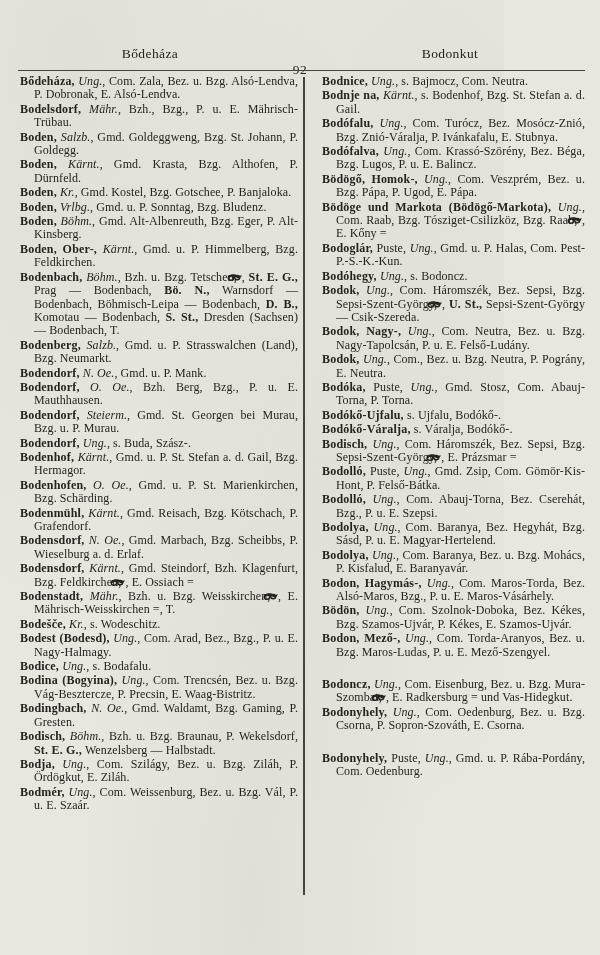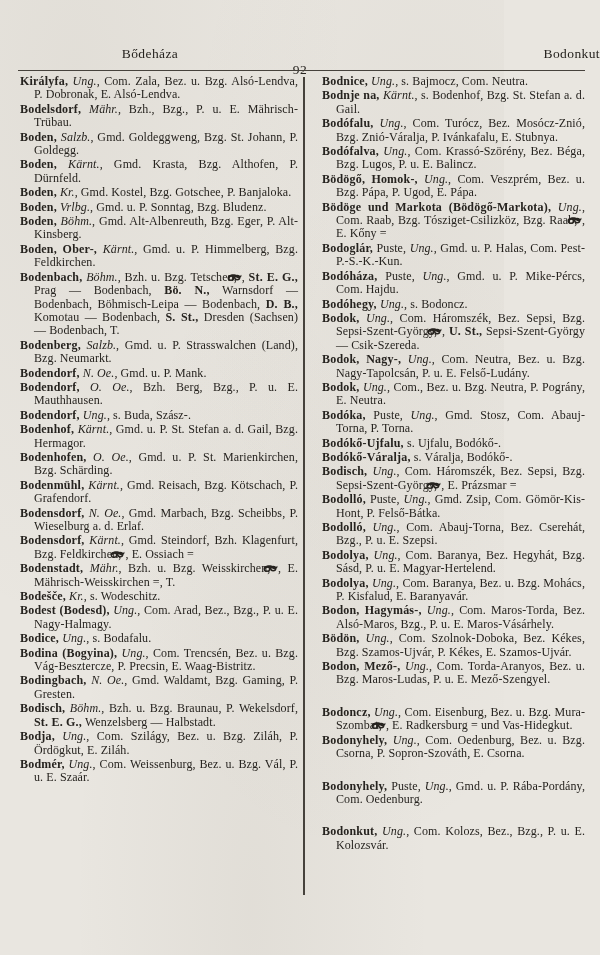--- a/index.html
+++ b/index.html
@@ -17,21 +17,21 @@
       radial-gradient(ellipse at 50% 95%, rgba(100,90,70,0.06), transparent 50%),
       radial-gradient(ellipse at 70% 55%, rgba(120,110,90,0.04), transparent 45%),
       #e9e6e0;
   }
   .running-header{
     position:absolute;top:46px;left:0;width:600px;height:18px;
     font-size:13.5px;letter-spacing:0.4px;
   }
   .running-header .hl{position:absolute;left:0;width:300px;text-align:center;}
   .running-header .hc{position:absolute;left:0;width:600px;text-align:center;margin-top:16px;}
-  .running-header .hr{position:absolute;left:300px;width:300px;text-align:right;}
+  .running-header .hr{position:absolute;left:300px;width:300px;text-align:center;}
   .header-rule{
     position:absolute;top:70px;left:18px;width:567px;height:0;
     border-top:1.5px solid #46423c;
   }
   .col-divider{
     position:absolute;top:77px;left:303px;width:1.5px;height:818px;
     background:#46423c;
   }
   .columns{
     position:absolute;top:75px;left:20px;width:565px;
@@ -61,36 +61,37 @@
     <span class="hl">Bődeháza</span>
     <span class="hc">92</span>
     <span class="hr">Bodonkut</span>
   </div>
 
   <div class="header-rule"></div>
   <div class="col-divider"></div>
 
   <div class="columns">
     <div class="col left" id="col-left">
-        <p class="entry"><b>Királyfa,</b> <i>Ung.</i>, Com. Zala, Bez. u. Bzg. Alsó-Lendva, P. Dobronak, E. Alsó-Lendva.</p>
+        <p class="entry"><b>Bődeháza,</b> <i>Ung.</i>, Com. Zala, Bez. u. Bzg. Alsó-Lendva, P. Dobronak, E. Alsó-Lendva.</p>
         <p class="entry"><b>Bodelsdorf,</b> <i>Mähr.</i>, Bzh., Bzg., P. u. E. Mährisch-Trübau.</p>
         <p class="entry"><b>Boden,</b> <i>Salzb.</i>, Gmd. Goldeggweng, Bzg. St. Johann, P. Goldegg.</p>
         <p class="entry"><b>Boden,</b> <i>Kärnt.</i>, Gmd. Krasta, Bzg. Althofen, P. Dürnfeld.</p>
         <p class="entry"><b>Boden,</b> <i>Kr.</i>, Gmd. Kostel, Bzg. Gotschee, P. Banjaloka.</p>
         <p class="entry"><b>Boden,</b> <i>Vrlbg.</i>, Gmd. u. P. Sonntag, Bzg. Bludenz.</p>
         <p class="entry"><b>Boden,</b> <i>Böhm.</i>, Gmd. Alt-Albenreuth, Bzg. Eger, P. Alt-Kinsberg.</p>
         <p class="entry"><b>Boden, Ober-,</b> <i>Kärnt.</i>, Gmd. u. P. Himmelberg, Bzg. Feldkirchen.</p>
         <p class="entry"><b>Bodenbach,</b> <i>Böhm.</i>, Bzh. u. Bzg. Tetschen, <span class="ph-wrap"><svg width="15" height="9" viewBox="0 0 15 9">
               <ellipse cx="4" cy="5" rx="2.7" ry="2.3" fill="none" stroke="currentColor" stroke-width="1.5"></ellipse>
               <ellipse cx="10.2" cy="4.6" rx="2.5" ry="2.1" fill="none" stroke="currentColor" stroke-width="1.5"></ellipse>
               <path d="M1 3.4 C4 0.6, 8 1, 10.5 2.6 C12 3.6, 13.2 3.2, 14.4 1.8 L14.4 3.6 C12.8 5.4, 11 5.6, 9.2 4.4 C6.6 2.8, 3.6 3.2, 1.6 5.6 Z" fill="currentColor"></path>
             </svg></span>, <b>St. E. G.,</b> Prag — Bodenbach, <b>Bö. N.,</b> Warnsdorf — Bodenbach, Böhmisch-Leipa — Bodenbach, <b>D. B.,</b> Komotau — Bodenbach, <b>S. St.,</b> Dresden (Sachsen) — Bodenbach, T.</p>
         <p class="entry"><b>Bodenberg,</b> <i>Salzb.</i>, Gmd. u. P. Strasswalchen (Land), Bzg. Neumarkt.</p>
         <p class="entry"><b>Bodendorf,</b> <i>N. Oe.</i>, Gmd. u. P. Mank.</p>
         <p class="entry"><b>Bodendorf,</b> <i>O. Oe.</i>, Bzh. Berg, Bzg., P. u. E. Mauthhausen.</p>
+        <p class="entry"><b>Bodendorf,</b> <i>Steierm.</i>, Gmd. St. Georgen bei Murau, Bzg. u. P. Murau.</p>
         <p class="entry"><b>Bodendorf,</b> <i>Ung.</i>, s. Buda, Szász-.</p>
         <p class="entry"><b>Bodenhof,</b> <i>Kärnt.</i>, Gmd. u. P. St. Stefan a. d. Gail, Bzg. Hermagor.</p>
         <p class="entry"><b>Bodenhofen,</b> <i>O. Oe.</i>, Gmd. u. P. St. Marienkirchen, Bzg. Schärding.</p>
         <p class="entry"><b>Bodenmühl,</b> <i>Kärnt.</i>, Gmd. Reisach, Bzg. Kötschach, P. Grafendorf.</p>
         <p class="entry"><b>Bodensdorf,</b> <i>N. Oe.</i>, Gmd. Marbach, Bzg. Scheibbs, P. Wieselburg a. d. Erlaf.</p>
         <p class="entry"><b>Bodensdorf,</b> <i>Kärnt.</i>, Gmd. Steindorf, Bzh. Klagenfurt, Bzg. Feldkirchen, <span class="ph-wrap"><svg width="15" height="9" viewBox="0 0 15 9">
               <ellipse cx="4" cy="5" rx="2.7" ry="2.3" fill="none" stroke="currentColor" stroke-width="1.5"></ellipse>
               <ellipse cx="10.2" cy="4.6" rx="2.5" ry="2.1" fill="none" stroke="currentColor" stroke-width="1.5"></ellipse>
               <path d="M1 3.4 C4 0.6, 8 1, 10.5 2.6 C12 3.6, 13.2 3.2, 14.4 1.8 L14.4 3.6 C12.8 5.4, 11 5.6, 9.2 4.4 C6.6 2.8, 3.6 3.2, 1.6 5.6 Z" fill="currentColor"></path>
             </svg></span>, E. Ossiach =</p>
@@ -113,21 +114,20 @@
         <p class="entry"><b>Bodnje na,</b> <i>Kärnt.</i>, s. Bodenhof, Bzg. St. Stefan a. d. Gail.</p>
         <p class="entry"><b>Bodófalu,</b> <i>Ung.</i>, Com. Turócz, Bez. Mosócz-Znió, Bzg. Znió-Váralja, P. Ivánkafalu, E. Stubnya.</p>
         <p class="entry"><b>Bodófalva,</b> <i>Ung.</i>, Com. Krassó-Szörény, Bez. Béga, Bzg. Lugos, P. u. E. Balincz.</p>
         <p class="entry"><b>Bödögő, Homok-,</b> <i>Ung.</i>, Com. Veszprém, Bez. u. Bzg. Pápa, P. Ugod, E. Pápa.</p>
         <p class="entry"><b>Bödöge und Markota (Bödögő-Markota),</b> <i>Ung.</i>, Com. Raab, Bzg. Tósziget-Csilizköz, Bzg. Raab, <span class="ph-wrap"><svg width="15" height="9" viewBox="0 0 15 9">
               <ellipse cx="4" cy="5" rx="2.7" ry="2.3" fill="none" stroke="currentColor" stroke-width="1.5"></ellipse>
               <ellipse cx="10.2" cy="4.6" rx="2.5" ry="2.1" fill="none" stroke="currentColor" stroke-width="1.5"></ellipse>
               <path d="M1 3.4 C4 0.6, 8 1, 10.5 2.6 C12 3.6, 13.2 3.2, 14.4 1.8 L14.4 3.6 C12.8 5.4, 11 5.6, 9.2 4.4 C6.6 2.8, 3.6 3.2, 1.6 5.6 Z" fill="currentColor"></path>
             </svg></span>, E. Kőny =</p>
         <p class="entry"><b>Bodoglár,</b> Puste, <i>Ung.</i>, Gmd. u. P. Halas, Com. Pest-P.-S.-K.-Kun.</p>
-        <p class="entry"><b>Bodóháza,</b> Puste, <i>Ung.</i>, Gmd. u. P. Mike-Pércs, Com. Hajdu.</p>
         <p class="entry"><b>Bodóhegy,</b> <i>Ung.</i>, s. Bodoncz.</p>
         <p class="entry"><b>Bodok,</b> <i>Ung.</i>, Com. Háromszék, Bez. Sepsi, Bzg. Sepsi-Szent-György, <span class="ph-wrap"><svg width="15" height="9" viewBox="0 0 15 9">
               <ellipse cx="4" cy="5" rx="2.7" ry="2.3" fill="none" stroke="currentColor" stroke-width="1.5"></ellipse>
               <ellipse cx="10.2" cy="4.6" rx="2.5" ry="2.1" fill="none" stroke="currentColor" stroke-width="1.5"></ellipse>
               <path d="M1 3.4 C4 0.6, 8 1, 10.5 2.6 C12 3.6, 13.2 3.2, 14.4 1.8 L14.4 3.6 C12.8 5.4, 11 5.6, 9.2 4.4 C6.6 2.8, 3.6 3.2, 1.6 5.6 Z" fill="currentColor"></path>
             </svg></span>, <b>U. St.,</b> Sepsi-Szent-György — Csik-Szereda.</p>
         <p class="entry"><b>Bodok, Nagy-,</b> <i>Ung.</i>, Com. Neutra, Bez. u. Bzg. Nagy-Tapolcsán, P. u. E. Felső-Ludány.</p>
         <p class="entry"><b>Bodok,</b> <i>Ung.</i>, Com., Bez. u. Bzg. Neutra, P. Pográny, E. Neutra.</p>
         <p class="entry"><b>Bodóka,</b> Puste, <i>Ung.</i>, Gmd. Stosz, Com. Abauj-Torna, P. Torna.</p>
         <p class="entry"><b>Bodókő-Ujfalu,</b> s. Ujfalu, Bodókő-.</p>
@@ -144,17 +144,16 @@
         <p class="entry"><b>Bodon, Hagymás-,</b> <i>Ung.</i>, Com. Maros-Torda, Bez. Alsó-Maros, Bzg., P. u. E. Maros-Vásárhely.</p>
         <p class="entry"><b>Bödön,</b> <i>Ung.</i>, Com. Szolnok-Doboka, Bez. Kékes, Bzg. Szamos-Ujvár, P. Kékes, E. Szamos-Ujvár.</p>
         <p class="entry"><b>Bodon, Mező-,</b> <i>Ung.</i>, Com. Torda-Aranyos, Bez. u. Bzg. Maros-Ludas, P. u. E. Mező-Szengyel.</p>
         <p class="entry sp"><b>Bodoncz,</b> <i>Ung.</i>, Com. Eisenburg, Bez. u. Bzg. Mura-Szombat, <span class="ph-wrap"><svg width="15" height="9" viewBox="0 0 15 9">
               <ellipse cx="4" cy="5" rx="2.7" ry="2.3" fill="none" stroke="currentColor" stroke-width="1.5"></ellipse>
               <ellipse cx="10.2" cy="4.6" rx="2.5" ry="2.1" fill="none" stroke="currentColor" stroke-width="1.5"></ellipse>
               <path d="M1 3.4 C4 0.6, 8 1, 10.5 2.6 C12 3.6, 13.2 3.2, 14.4 1.8 L14.4 3.6 C12.8 5.4, 11 5.6, 9.2 4.4 C6.6 2.8, 3.6 3.2, 1.6 5.6 Z" fill="currentColor"></path>
             </svg></span>, E. Radkersburg = und Vas-Hidegkut.</p>
         <p class="entry"><b>Bodonyhely,</b> <i>Ung.</i>, Com. Oedenburg, Bez. u. Bzg. Csorna, P. Sopron-Szováth, E. Csorna.</p>
         <p class="entry sp"><b>Bodonyhely,</b> Puste, <i>Ung.</i>, Gmd. u. P. Rába-Pordány, Com. Oedenburg.</p>
-        <p class="entry sp"><b>Bodonkut,</b> <i>Ung.</i>, Com. Kolozs, Bez., Bzg., P. u. E. Kolozsvár.</p>
       </div>
   </div>
 
 </div>
 
 </body></html>

